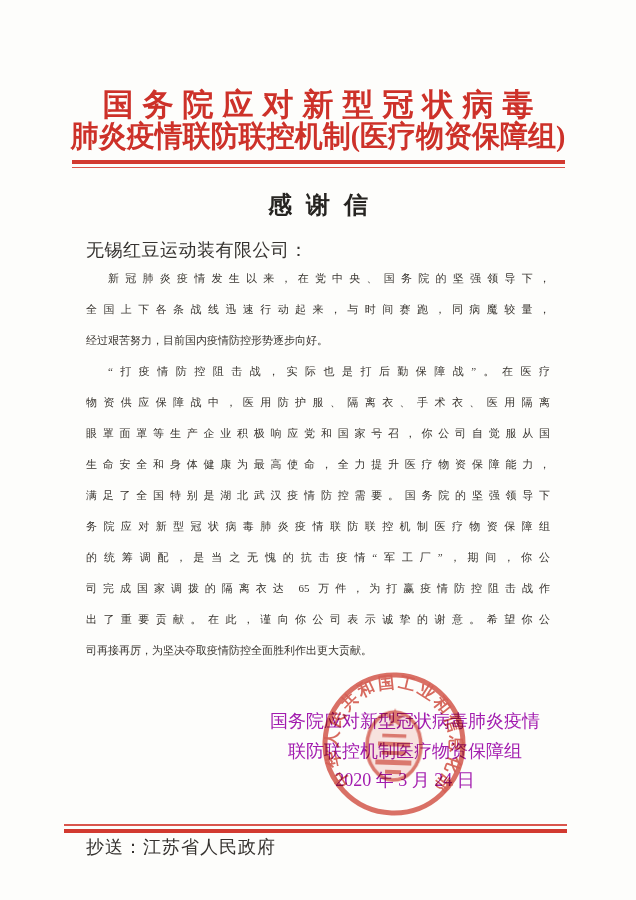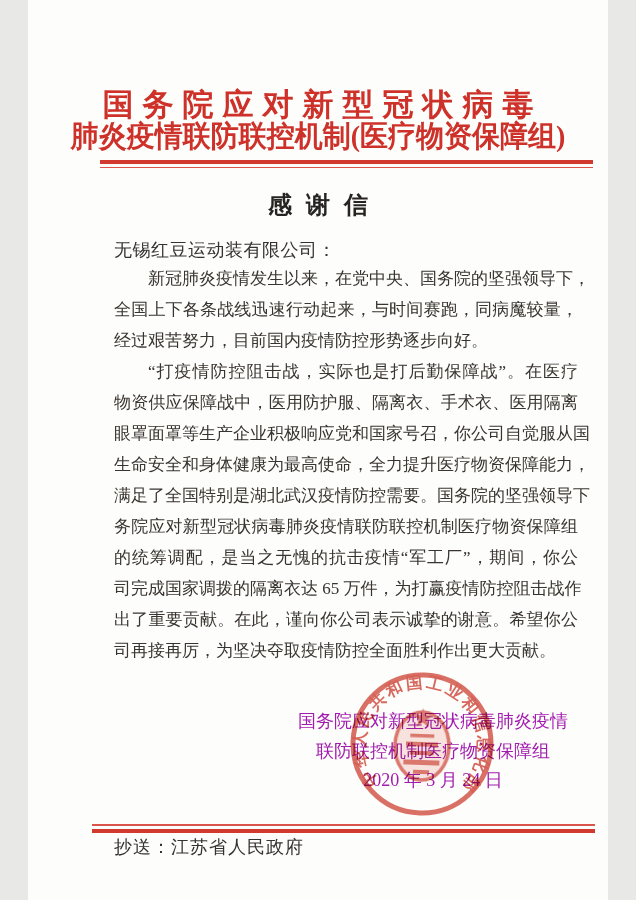--- a/index.html
+++ b/index.html
@@ -1,17 +1,17 @@
 <!DOCTYPE html>
 <html><head>
 <meta charset="utf-8">
 <style>
   html,body{margin:0;padding:0;background:#e8e8e6;}
   .page{
-    position:relative;width:580px;height:900px;margin:0 auto;
+    position:relative;width:636px;height:900px;margin:0 auto;
     background:#fdfdfb;overflow:hidden;
     font-family:"Liberation Serif","DejaVu Serif",serif;
     color:#35322f;
   }
   
   .hl1{
     position:absolute;top:84px;left:0;width:100%;text-align:center;
     font-size:31px;font-weight:bold;color:#cd3129;
     letter-spacing:9px;padding-left:9px;box-sizing:border-box;white-space:nowrap;
   }
@@ -25,21 +25,21 @@
   
   .title{
     position:absolute;top:189px;left:0;width:100%;text-align:center;
     font-size:24px;font-weight:bold;color:#262421;
     letter-spacing:14px;padding-left:14px;box-sizing:border-box;
   }
   .salutation{position:absolute;top:238px;left:86px;font-size:18px;color:#35322f;letter-spacing:.5px;text-align:right;}
   
   .body-block{position:absolute;top:263px;left:86px;width:464px;}
   .bline{
-    height:31px;line-height:31px;font-size:17px;color:#38342f;
+    height:31px;line-height:31px;font-size:11px;color:#38342f;
     text-align:justify;text-align-last:justify;white-space:nowrap;overflow:visible;
   }
   .bline.first{text-indent:2em;}
   .bline.plast{text-align-last:left;}
   
   .signature{
     position:absolute;top:707px;left:240px;width:330px;text-align:center;
     font-size:18px;line-height:29.5px;color:#a21caf;
   }
   .cc{position:absolute;top:797px;left:86px;font-size:18px;color:#35322f;letter-spacing:1px;margin-top:38px;}

